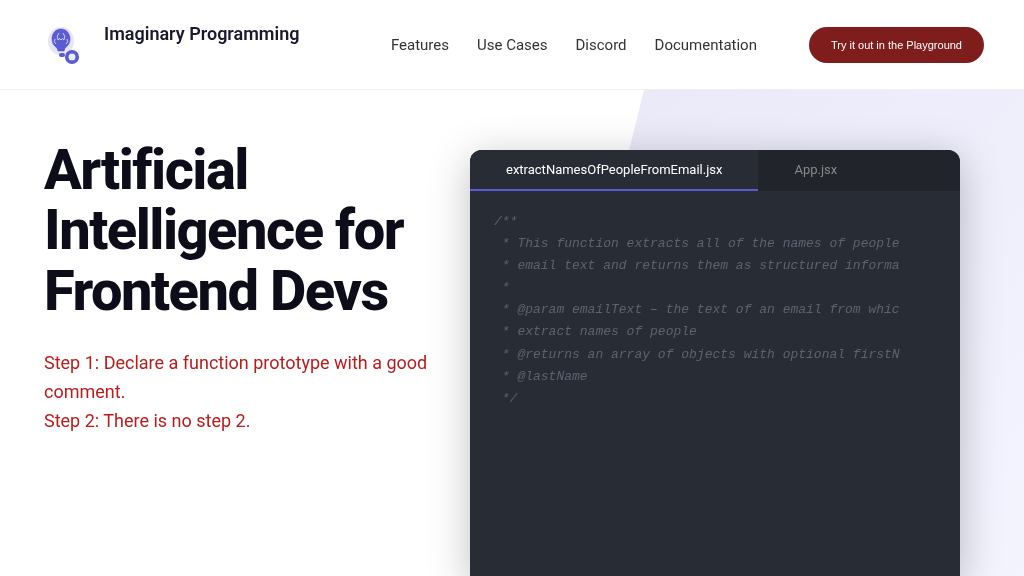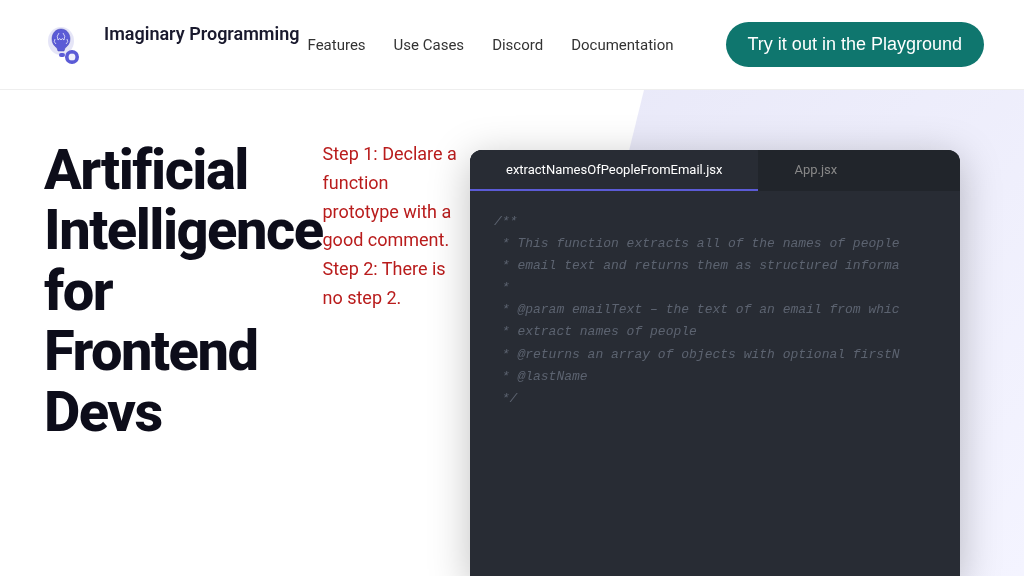--- a/index.html
+++ b/index.html
@@ -42,43 +42,43 @@
       justify-content: flex-end;
     }
     .nav-link {
       font-size: 15px;
       color: #333;
       text-decoration: none;
       cursor: pointer;
     }
     .nav-cta {
       margin-left: 24px;
-      background: #0f766e;
+      background: #7f1d1d;
       color: #fff;
       border: none;
       border-radius: 24px;
       padding: 12px 22px;
-      font-size: 18px;
+      font-size: 11px;
       font-weight: 500;
       cursor: pointer;
       white-space: nowrap;
     }
 
     
     .hero {
       display: flex;
       height: calc(576px - 90px);
       position: relative;
       overflow: hidden;
     }
     .hero-left {
       flex: 0 0 500px;
       padding: 50px 40px 40px 44px;
       display: flex;
-      flex-direction: row;
+      flex-direction: column;
       justify-content: flex-start;
     }
     .hero-title {
       font-size: 56px;
       font-weight: 800;
       line-height: 1.08;
       color: #0d0d1a;
       letter-spacing: -1.5px;
       margin-bottom: 28px;
     }

